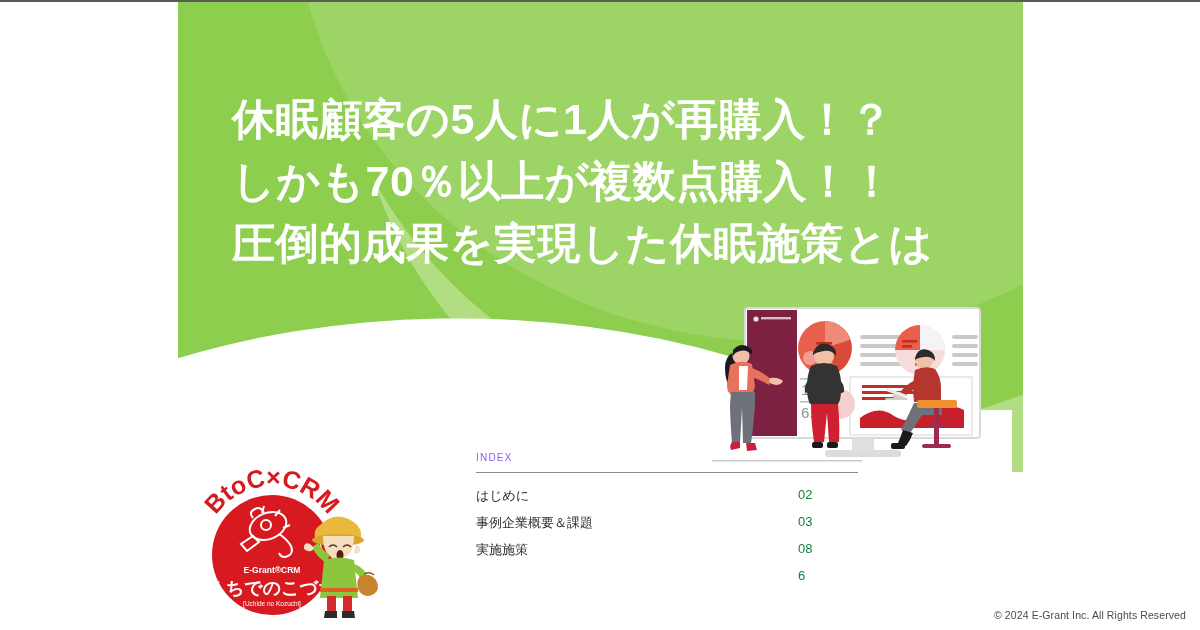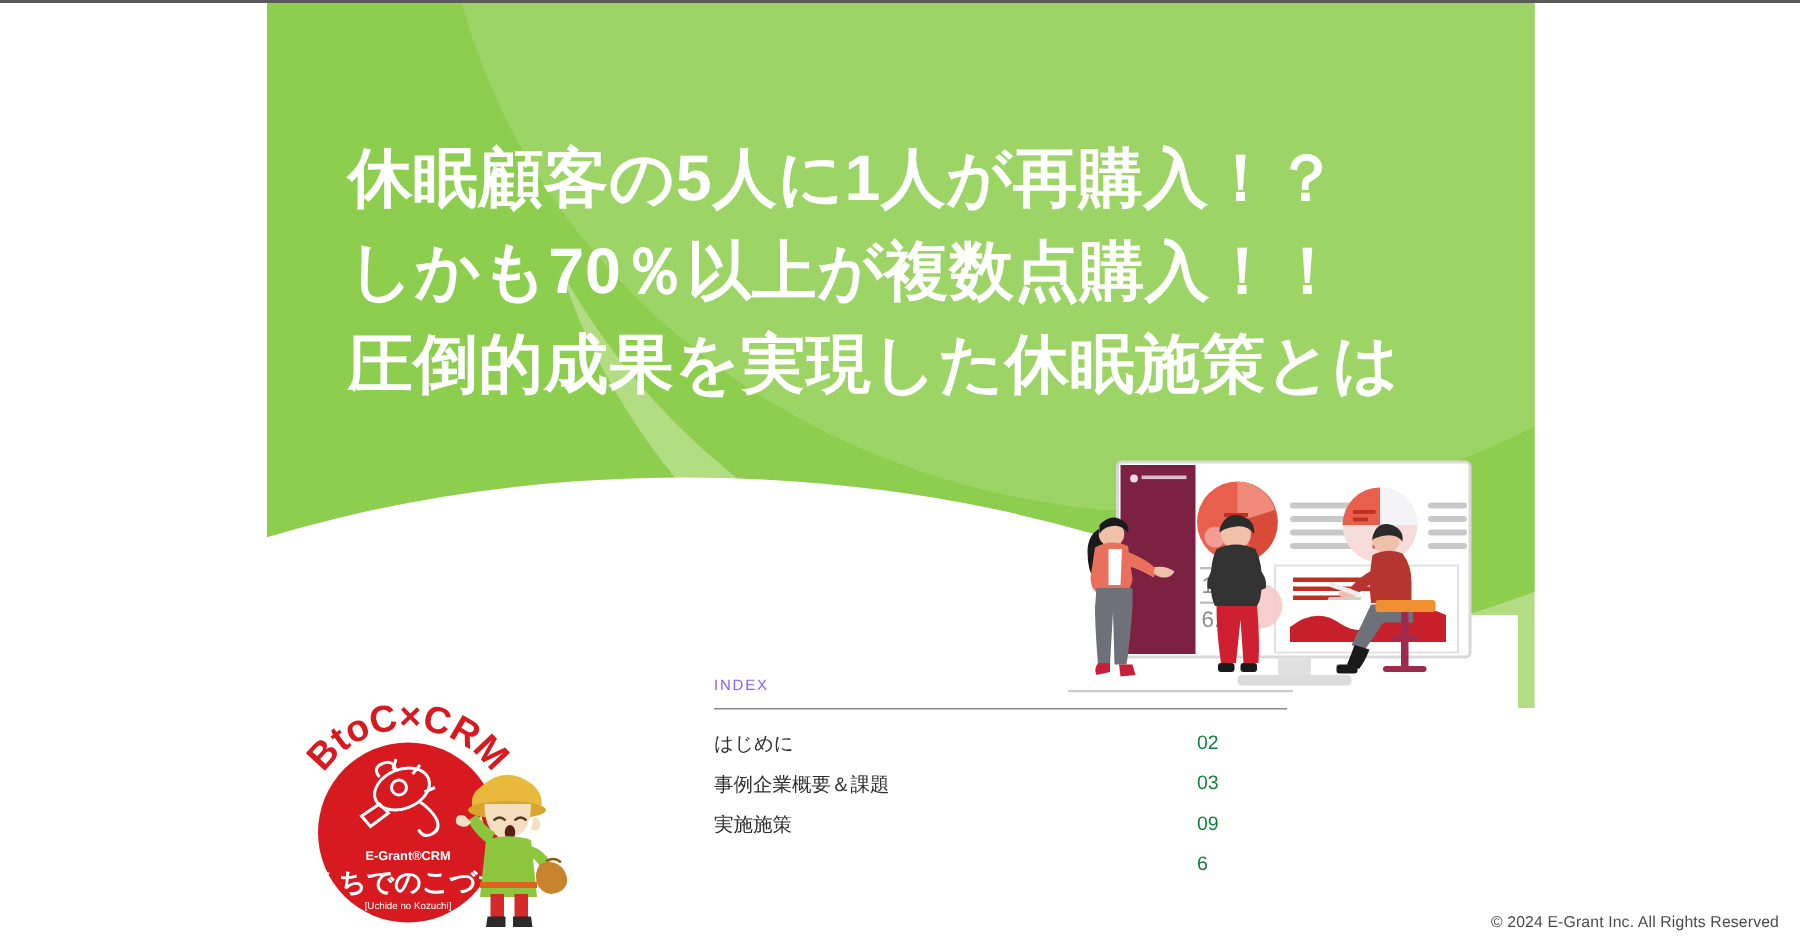--- a/index.html
+++ b/index.html
@@ -220,21 +220,21 @@
       </div>
 
       <div class="index-row">
         <span class="t">事例企業概要＆課題</span>
         <span class="p">03</span>
       </div>
 
 
       <div class="index-row">
         <span class="t">実施施策</span>
-        <span class="p">09</span>
+        <span class="p">08</span>
       </div>
 
       <div class="index-row">
         <span class="p">6</span>
       </div>
 
     </div>
   </div>
 
   <div class="logo">

